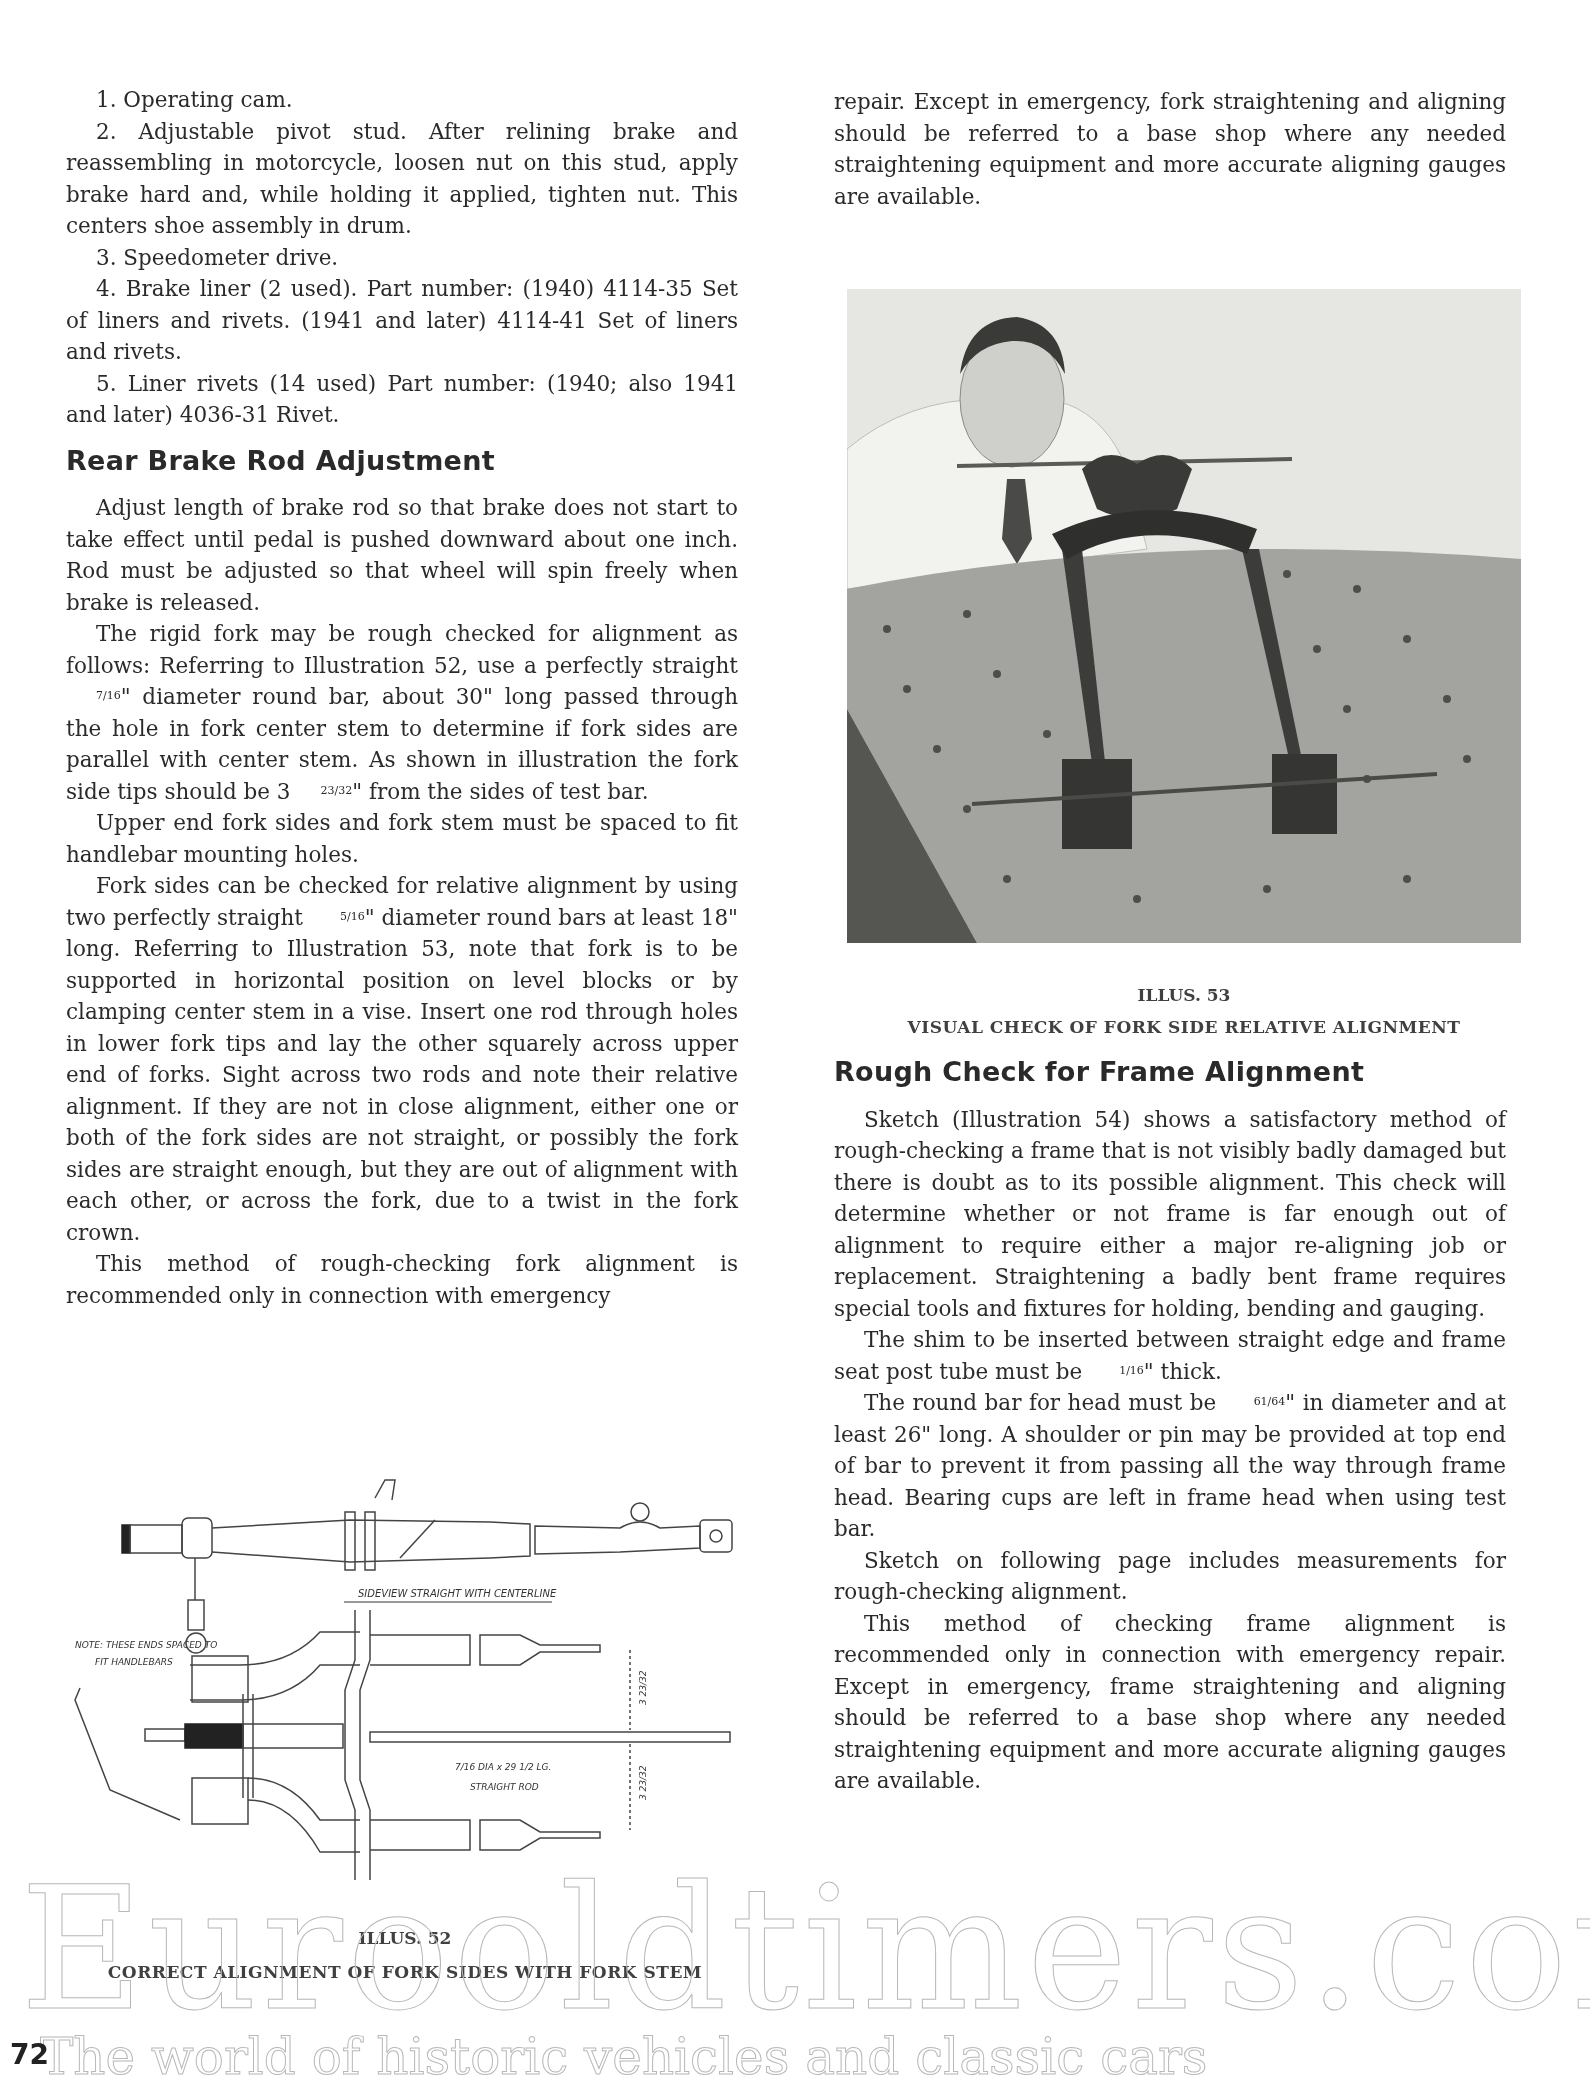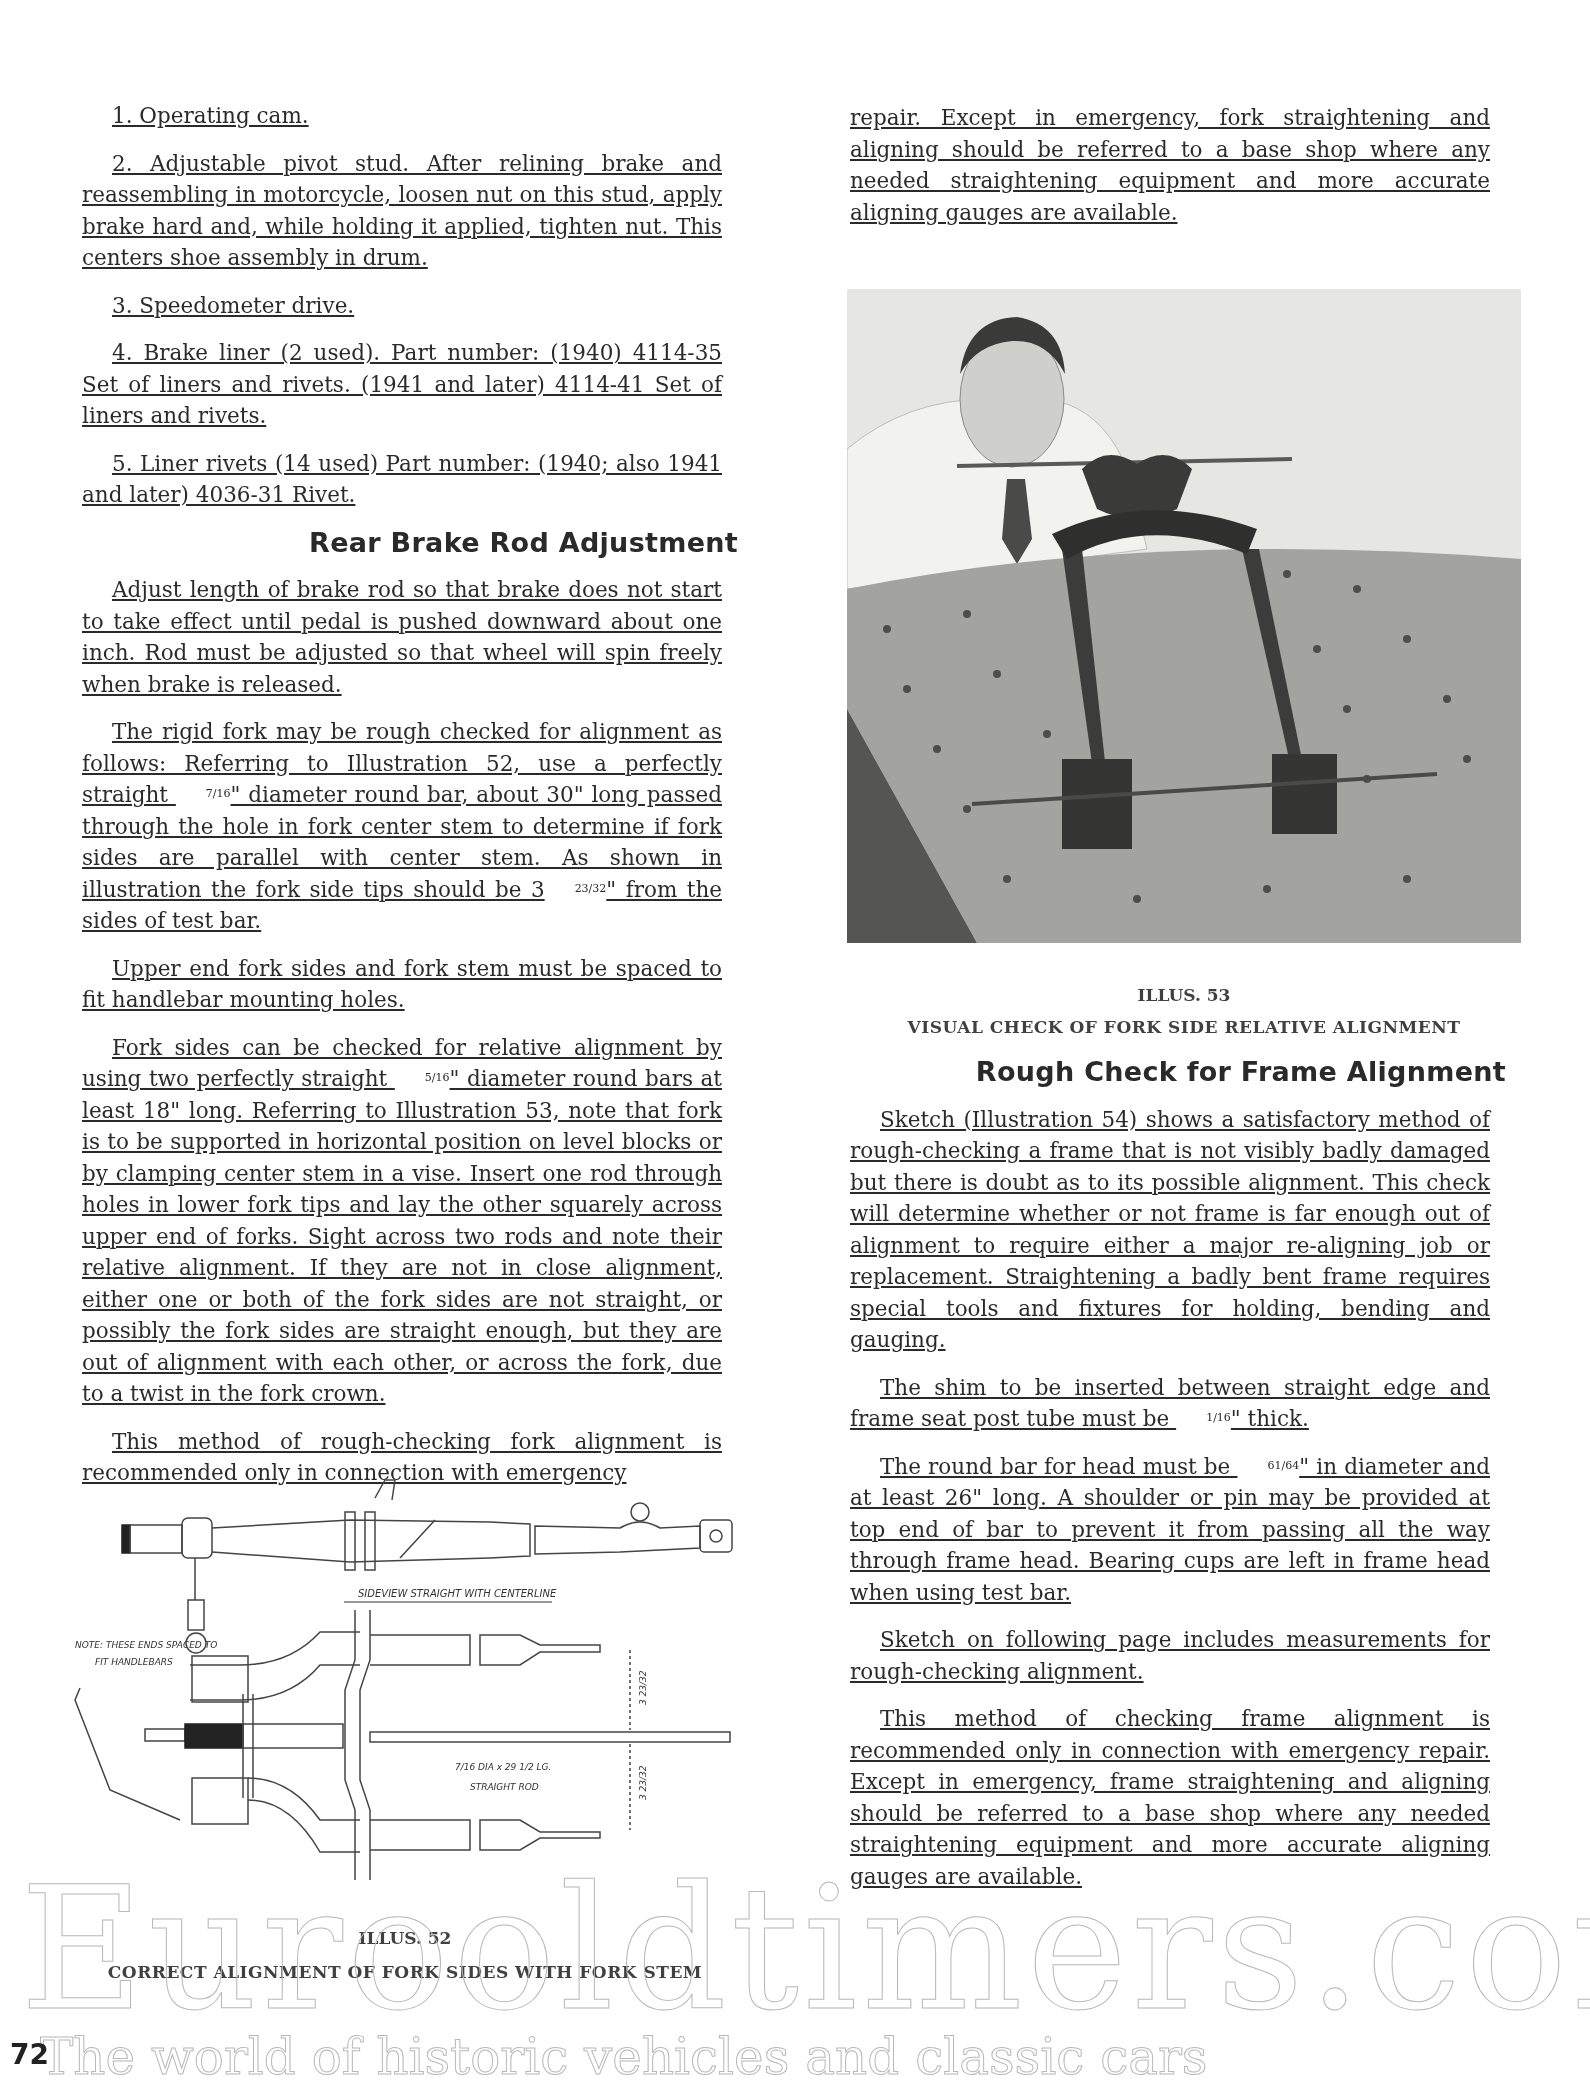--- a/index.html
+++ b/index.html
@@ -1,27 +1,27 @@
 <!DOCTYPE html>
 <html><head>
 <meta charset="utf-8">
 <style>
   html, body { margin: 0; padding: 0; }
   body {
     width: 1590px; height: 2081px; background: #ffffff; position: relative; overflow: hidden;
     font-family: "DejaVu Serif", serif; color: #2a2a2a;
   }
   .col { position: absolute; font-size: 21.5px; line-height: 31.5px; text-align: justify; }
-  .col p { margin: 16px; text-indent: 0; text-decoration: underline; }
+  .col p { margin: 0; text-indent: 0; }
   .col p.ind { text-indent: 30px; }
   #left { left: 66px; top: 84px; width: 672px; }
   #right { left: 834px; top: 86px; width: 672px; }
   h2 {
     font-family: "DejaVu Sans", sans-serif; font-weight: bold; font-size: 27px;
-    text-align: right; margin: 14px 0 16px 0; color: #2a2a2a; letter-spacing: 0.3px;
+    text-align: left; margin: 14px 0 16px 0; color: #2a2a2a; letter-spacing: 0.3px;
   }
   .frac { font-size: 11px; display: inline-block; vertical-align: 5px; line-height: 11px; }
   .photo {
     position: absolute; left: 847px; top: 289px; width: 674px; height: 654px;
     background: linear-gradient(180deg, #e8e8e6 0%, #dcdcd9 30%, #9c9c98 55%, #8a8a86 100%);
     overflow: hidden;
   }
   .caption { position: absolute; text-align: center; font-family: "DejaVu Serif", serif; font-weight: bold; color: #404040; }
   .cap-num { font-size: 17px; }
   .cap-text { font-size: 17px; letter-spacing: 0.5px; }

